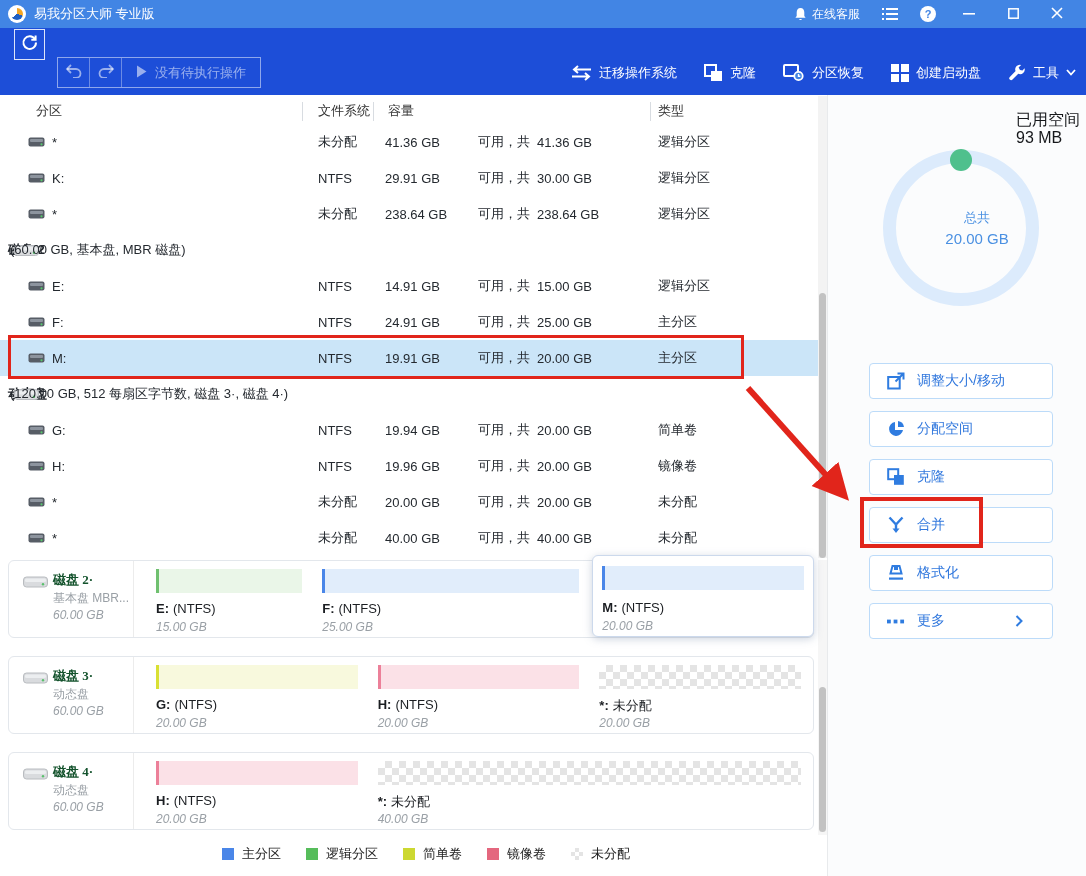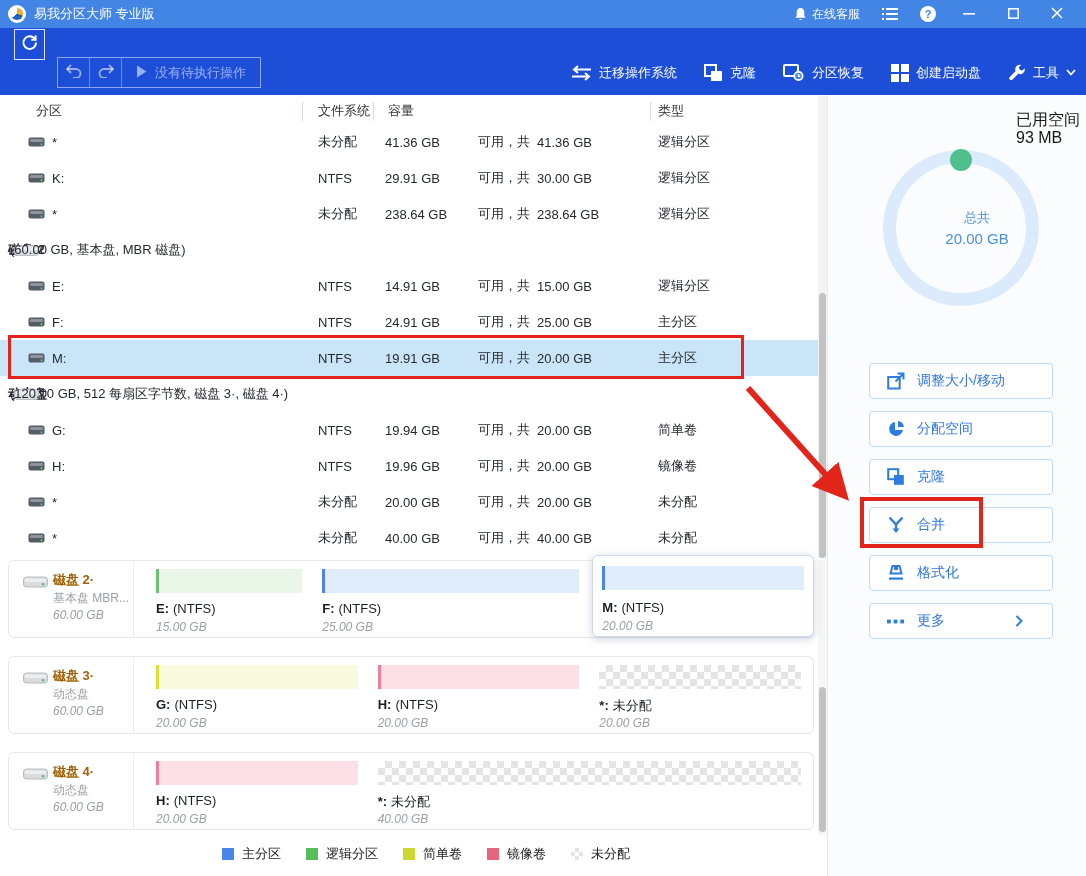--- a/index.html
+++ b/index.html
@@ -44,21 +44,21 @@
   .tsel{background:#cbe5f8;}
 
   
   .sb-track{position:absolute;left:818px;width:9px;background:#f3f3f3;}
   .sb-thumb{position:absolute;left:819px;width:7px;background:#c2c2c2;border-radius:4px;cursor:pointer;}
 
   
   .dcard{position:absolute;left:8px;width:806px;height:78px;background:#fff;border:1px solid #e3e7ec;border-radius:6px;}
   .dinfo-col{position:absolute;left:0;top:0;width:125px;height:100%;border-right:1px solid #ececec;}
   .dinfo-col .i-disk{position:absolute;left:14px;top:14px;}
-  .dl1{position:absolute;left:44px;top:10px;font-size:13px;font-weight:bold;color:#a16207;white-space:nowrap;}
+  .dl1{position:absolute;left:44px;top:10px;font-size:13px;font-weight:bold;color:#14532d;white-space:nowrap;font-family:Liberation Serif, serif;}
   .dl2{position:absolute;left:44px;top:29px;font-size:12px;color:#9aa0a6;white-space:nowrap;}
   .dl3{position:absolute;left:44px;top:47px;font-size:12px;color:#9aa0a6;font-style:italic;white-space:nowrap;}
   .parts{position:absolute;left:133px;top:0;width:672px;height:100%;}
   .pzone{position:absolute;top:0;height:100%;cursor:pointer;}
   .pbar{position:absolute;left:7px;right:13px;top:8px;height:24px;}
   .plabel{position:absolute;left:7px;top:40px;font-size:13px;color:#1b1e22;white-space:nowrap;}
   .plabel b{margin-right:4px;}
   .psize{position:absolute;left:7px;top:59px;font-size:12px;font-style:italic;color:#9aa0a6;white-space:nowrap;}
   .psel{top:-6px;height:82px;background:#fff;border:1px solid #ccd9ec;border-radius:6px;box-shadow:0 2px 8px rgba(110,130,160,.35);z-index:3;}
   .psel .pbar{top:10px;left:9px;right:9px;}

